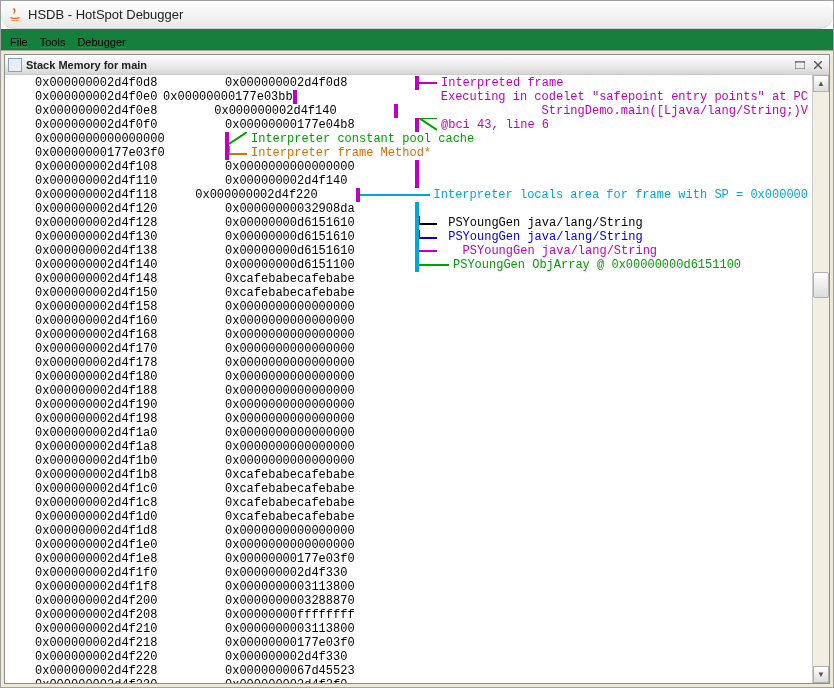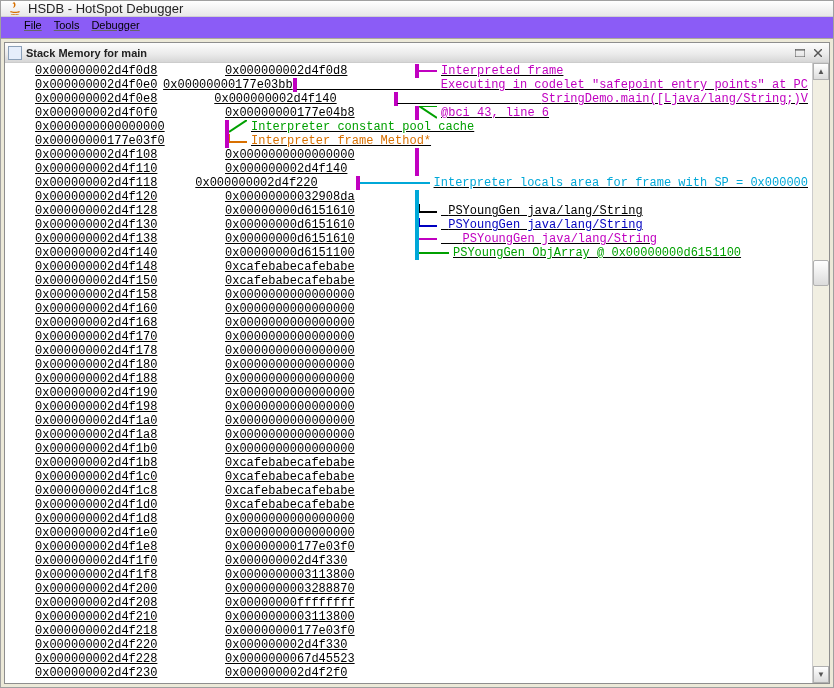--- a/index.html
+++ b/index.html
@@ -1,35 +1,35 @@
 <!DOCTYPE html>
 <html><head>
 <meta charset="utf-8">
 <style>
   * { margin:0; padding:0; box-sizing:border-box; }
   body { font-family: Tahoma, Arial, sans-serif; font-size:11px; background:#ece9d8; width:834px; height:688px; overflow:hidden; }
   .outer-window { width:834px; height:688px; border:1px solid #a0a0a0; background:#fff; display:flex; flex-direction:column; }
-  .titlebar { height:16px; background:linear-gradient(to bottom,#fff,#e8e8e8); display:flex; align-items:center; padding:7px 6px; border-bottom:1px solid #d0d0d0; }
+  .titlebar { height:28px; background:linear-gradient(to bottom,#fff,#e8e8e8); display:flex; align-items:center; padding:7px 6px; border-bottom:1px solid #d0d0d0;border-radius:14px; }
   .titlebar .java-icon { width:16px; height:16px; margin-right:5px; }
   .titlebar .title { font-size:13px; color:#222; }
-  .menubar { height:22px; background:#8b5cf6; border-bottom:1px solid #aca899; display:flex; align-items:flex-start; padding:0 17px; }
+  .menubar { height:22px; background:#15803d; border-bottom:1px solid #aca899; display:flex; align-items:flex-end; padding:0 3px; }
   .menubar span { padding:2px 6px; font-size:11px; text-decoration:underline; text-decoration-color:#666; cursor:default; }
   .content-area { flex:1; background:#ece9d8; padding:3px; overflow:hidden; }
   .inner-window { border:1px solid #8e8e8e; background:#b91c1c; height:100%; display:flex; flex-direction:column; position:relative; }
   .inner-titlebar { height:20px; background:linear-gradient(to bottom,#fdfdfd 0%,#eaeaea 60%,#d6d6d6 100%); border-bottom:1px solid #ccc; display:flex; align-items:center; padding:0 3px; font-size:11px; font-weight:bold; color:#222; }
   .inner-titlebar .win-icon { width:14px; height:14px; margin-right:4px; border:1px solid #8ba0b8; background:#e6eefb; }
   .inner-titlebar .spacer { flex:1; }
   .inner-titlebar .ctrl { width:16px; height:14px; margin-left:2px; display:flex; align-items:center; justify-content:center; cursor:default; }
   .inner-content { flex:1; display:flex; overflow:hidden; }
   .memory-pane { flex:1; overflow:hidden; padding:1px 4px 4px 30px; position:relative; background:#fff; font-family:"Courier New",monospace; font-size:12px; line-height:14px; color:#000; white-space:pre; }
   .scrollbar { width:17px; background:#f1efe2; border-left:1px solid #ccc; position:relative; }
   .scroll-btn { height:17px; background:linear-gradient(to bottom,#fff,#dcdcdc); border:1px solid #b0b0b0; margin:0; display:flex; align-items:center; justify-content:center; font-size:8px; color:#555; }
   .scroll-track { position:absolute; top:17px; bottom:17px; left:0; right:0; background:#f1efe2; }
   .scroll-thumb { position:absolute; left:0; right:0; top:180px; height:26px; background:linear-gradient(to bottom,#fff,#dcdcdc); border:1px solid #b0b0b0; border-radius:2px; }
-  .row { display:flex;text-decoration:underline; }
+  .row { display:flex; }
   .addr { width:190px; }
   .val { width:190px; }
   .annot { position:relative; flex:1; }
   .bar { display:inline-block; width:4px; height:14px; vertical-align:top; }
   .hbar { display:inline-block; height:2px; width:18px; vertical-align:middle; margin-right:4px; }
   .diag { display:inline-block; width:18px; height:14px; vertical-align:top; margin-right:4px; }
   .txt { vertical-align:top; }
   .c-magenta { color:#c000c0; } .b-magenta { background:#c000c0; }
   .c-green   { color:#00a000; } .b-green   { background:#00a000; }
   .c-orange  { color:#d87000; }

